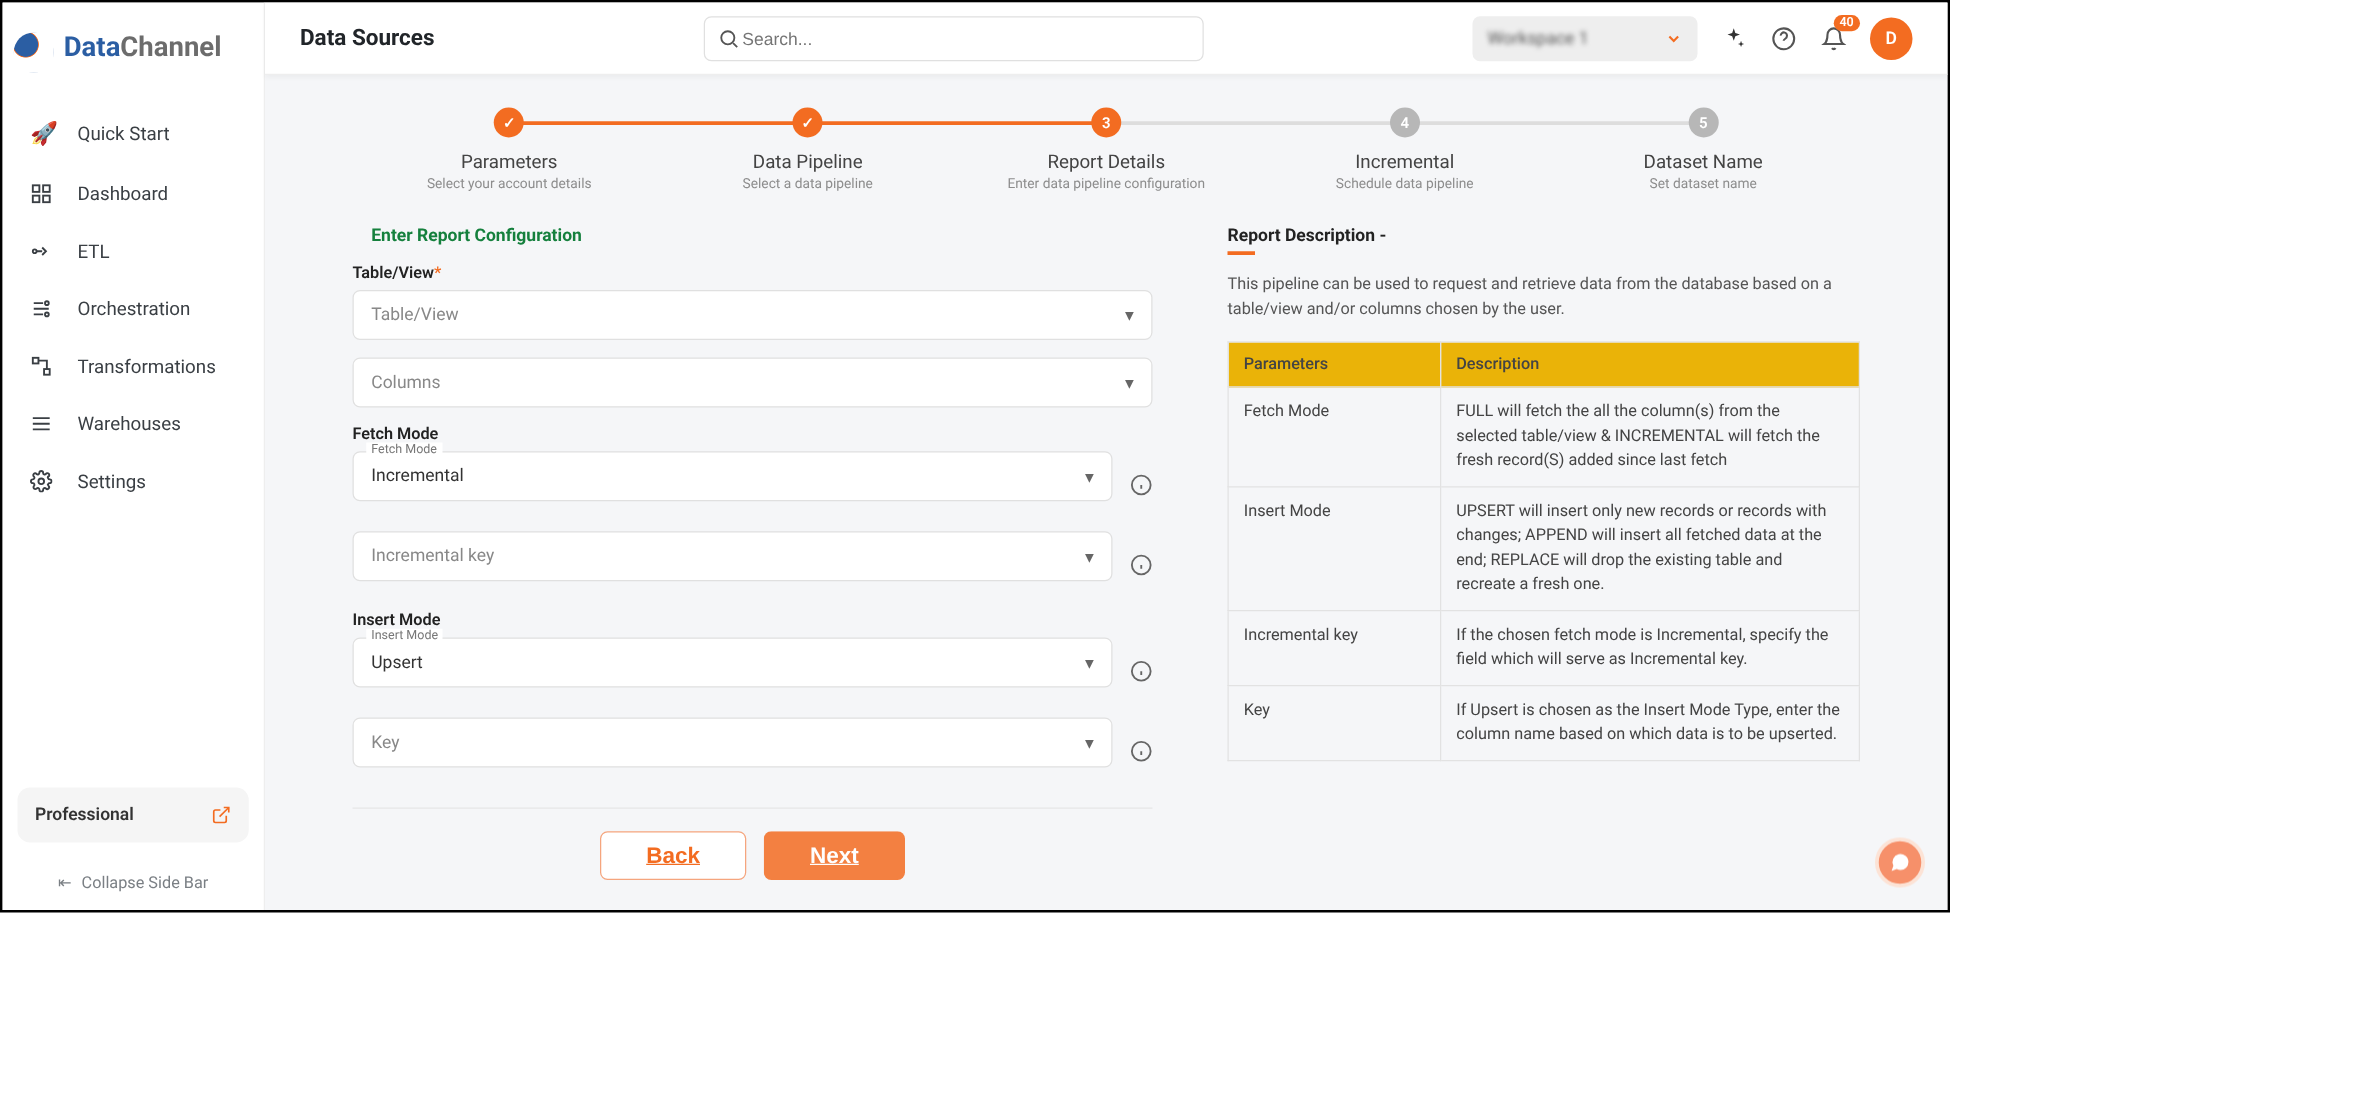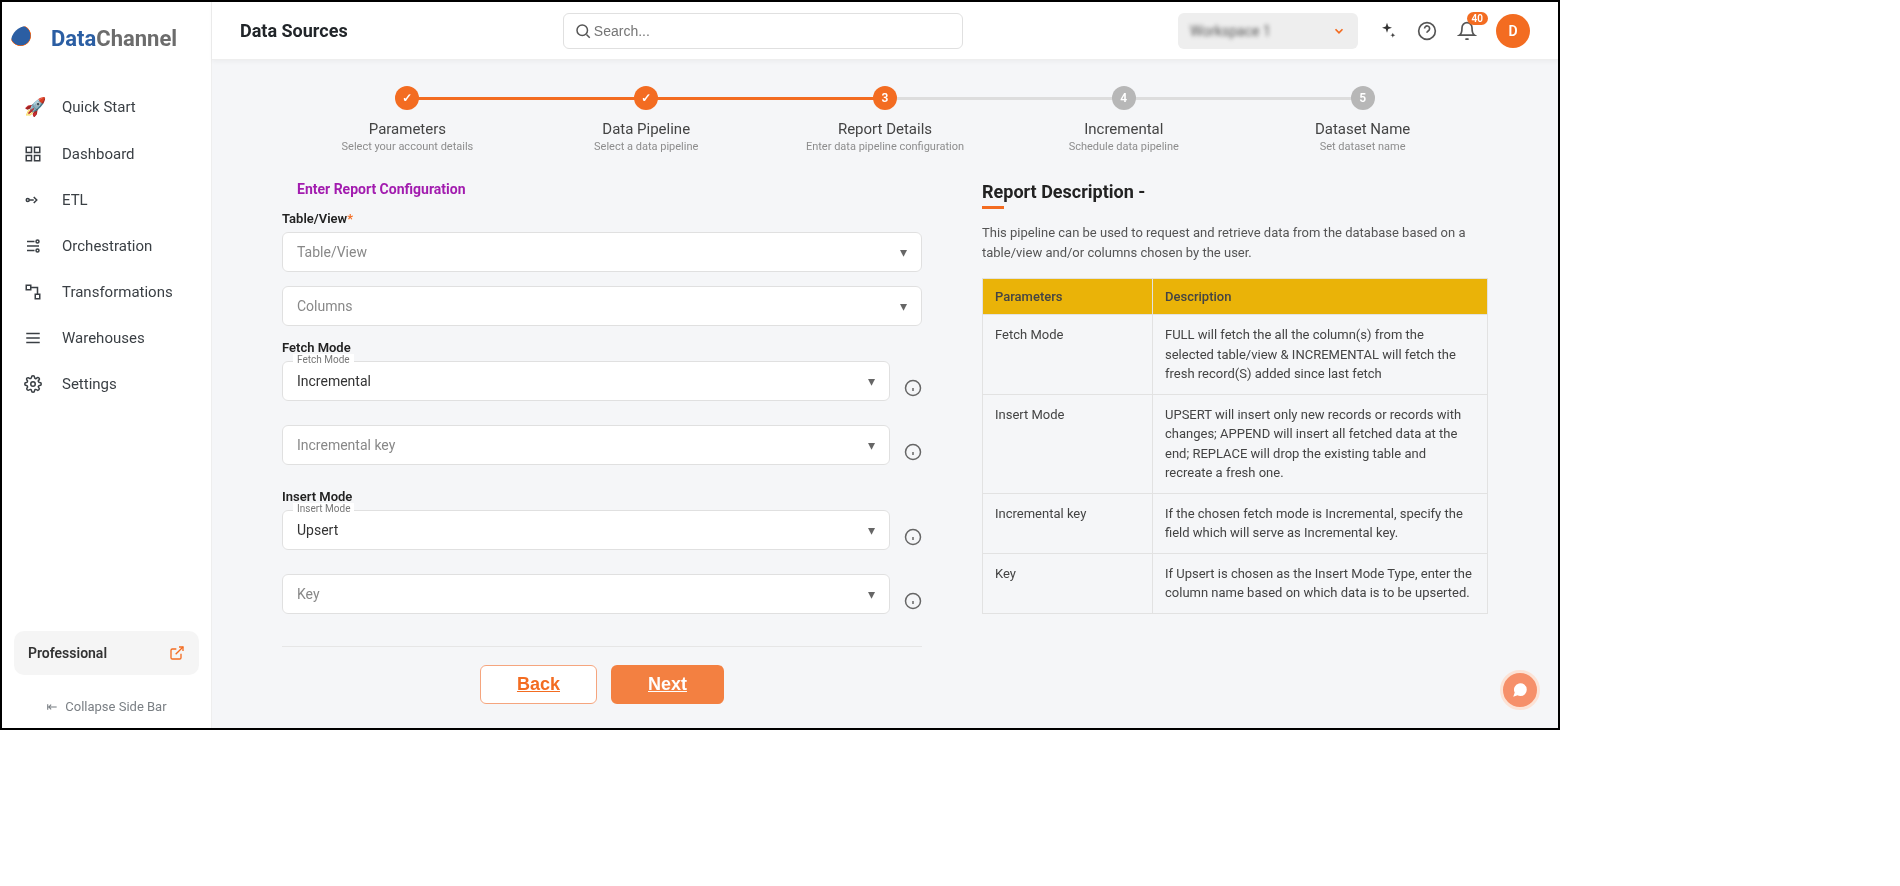--- a/index.html
+++ b/index.html
@@ -103,21 +103,21 @@
   .step.done .step-line,.step.active-prev .step-line{background:var(--orange);}
   .step.todo .step-line,.step.active .step-line{background:#ddd;}
   .step .step-circle{position:relative;z-index:1;}
   .step-title{margin-top:10px;font-size:15px;color:#444;}
   .step-sub{font-size:11px;color:#8d8d8d;margin-top:2px;}
 
   
   .body-row{display:flex;gap:60px;margin-top:28px;padding:0 34px;}
   .form-col{flex:0 0 640px;}
   .desc-col{flex:1;min-width:420px;}
-  .section-h{font-weight:700;font-size:14px;margin-bottom:14px;color:#a21caf;padding-left:15px;}
+  .section-h{font-weight:700;font-size:14px;margin-bottom:14px;color:#15803d;padding-left:15px;}
   .field-label{font-size:13px;font-weight:600;color:#222;margin:10px 0 6px 0;}
   .field-label .req{color:var(--orange);}
   .select{
     height:40px;border:1px solid var(--grey-border);border-radius:6px;background:#fff;
     display:flex;align-items:center;justify-content:space-between;padding:0 14px;color:#888;
     position:relative;margin-bottom:14px;
   }
   .select.with-float{color:#333;}
   .select .float{
     position:absolute;top:-8px;left:10px;background:#fff;padding:0 4px;font-size:10px;color:#777;
@@ -128,21 +128,21 @@
   .info-icn{color:#666;cursor:pointer;}
   hr.div{border:none;border-top:1px solid #e6e6e6;margin:18px 0;}
   .btn-row{display:flex;justify-content:center;gap:14px;margin-top:10px;}
   .btn{
     padding:8px 36px;border-radius:6px;font-weight:600;font-size:18px;cursor:pointer;border:1px solid transparent;text-decoration:underline;
   }
   .btn-back{background:#fff;color:var(--orange);border-color:var(--orange-light);}
   .btn-next{background:var(--orange);color:#fff;opacity:.85;}
 
   
-  .desc-h{font-weight:700;font-size:18px;color:#222;}
+  .desc-h{font-weight:700;font-size:14px;color:#222;}
   .desc-bar{width:22px;height:3px;background:var(--orange);margin:4px 0 14px 0;}
   .desc-text{font-size:13px;color:#555;line-height:1.5;margin-bottom:16px;}
   table.params{
     width:100%;border-collapse:collapse;border:1px solid #e2e2e2;font-size:13px;
   }
   table.params th{background:#eab308;text-align:left;padding:10px 12px;font-weight:500;color:#444;border:1px solid #e2e2e2;}
   table.params td{padding:10px 12px;vertical-align:top;border:1px solid #e2e2e2;color:#444;line-height:1.5;}
 
   
   .chat-fab{

